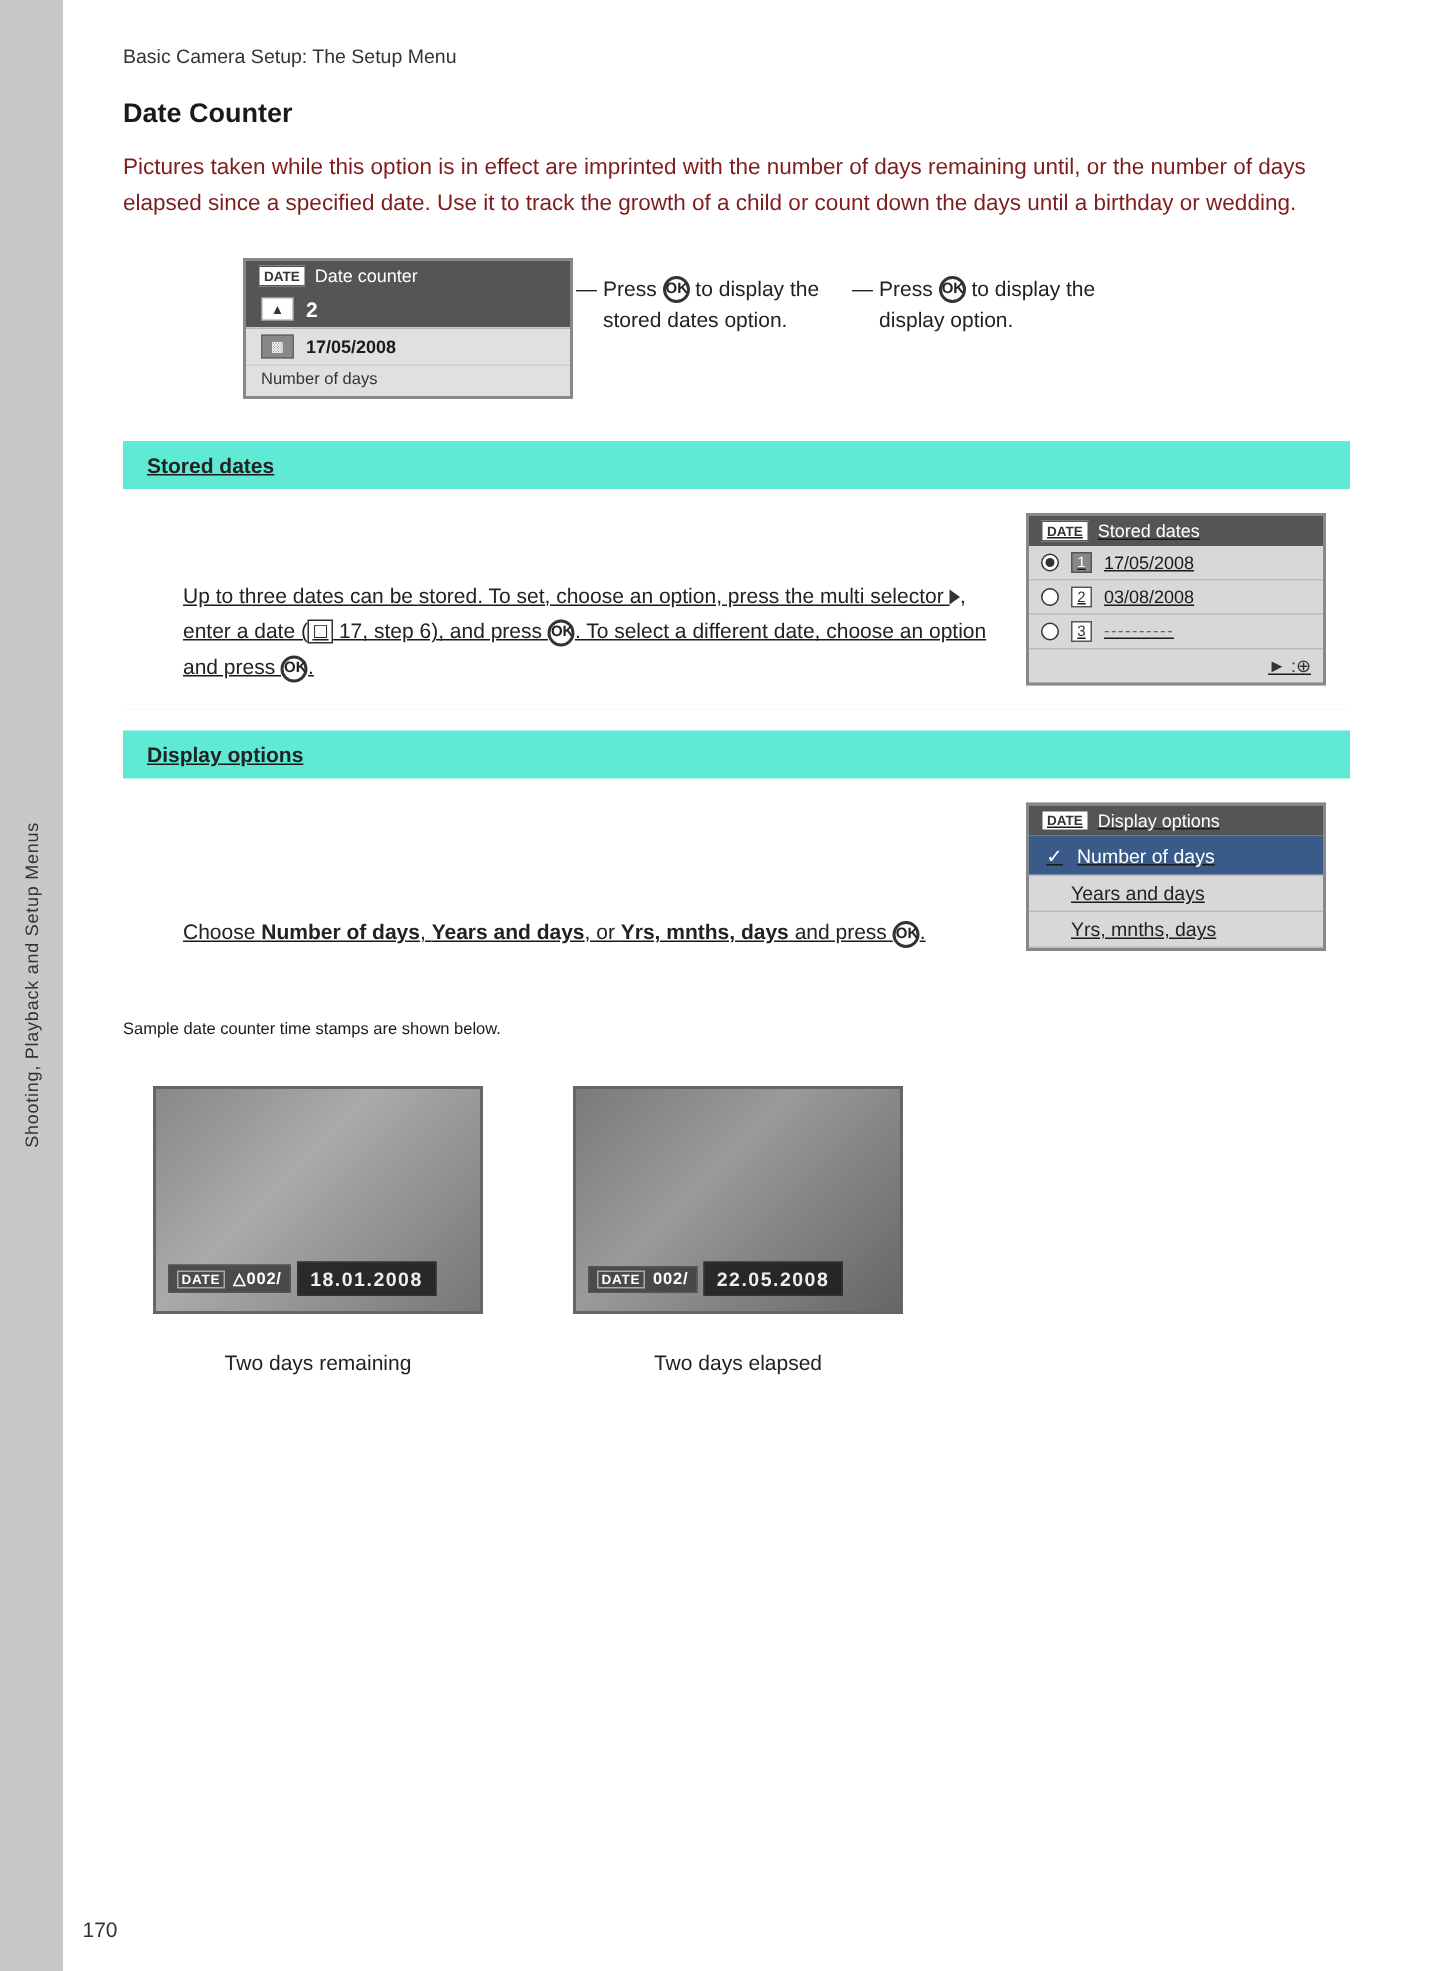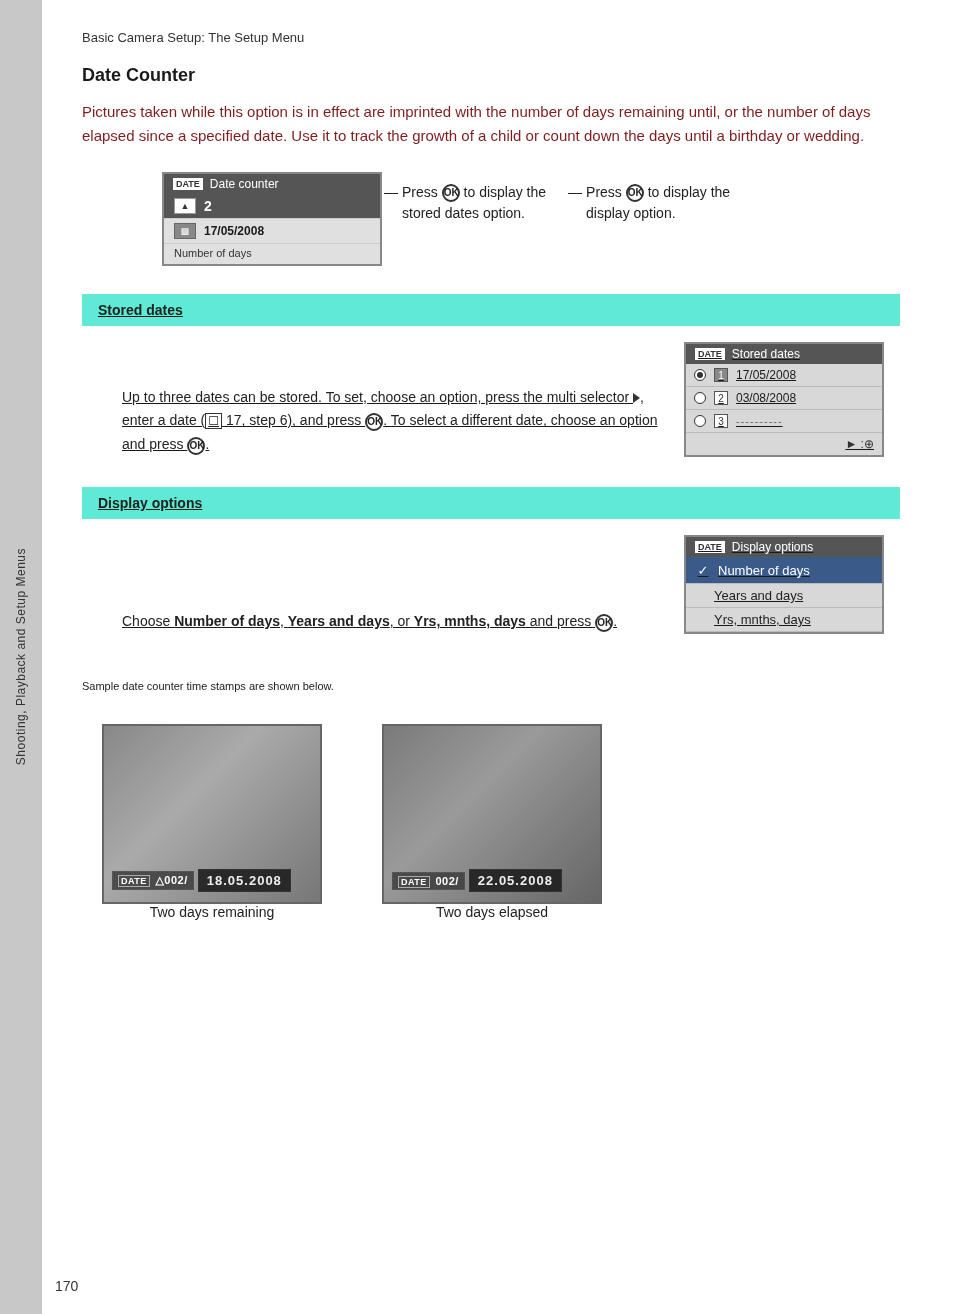--- a/index.html
+++ b/index.html
@@ -335,21 +335,21 @@
     }
 
     .sample-item {
       display: flex;
       flex-direction: column;
       align-items: center;
     }
 
     .sample-thumb {
       width: 220px;
-      height: 180px;
+      height: 152px;
       background: #888;
       border: 2px solid #666;
       position: relative;
       overflow: hidden;
     }
 
     .sample-thumb-bg {
       position: absolute;
       top: 0; left: 0; right: 0; bottom: 0;
       background: linear-gradient(135deg, #888 0%, #aaa 40%, #999 60%, #777 100%);
@@ -379,21 +379,21 @@
       background: rgba(30,30,30,0.9);
       color: #eee;
       font-size: 13px;
       padding: 3px 8px;
       font-weight: bold;
       letter-spacing: 1px;
       border: 1px solid #333;
     }
 
     .sample-caption {
-      margin-top: 0;
+      margin-top: 24px;
       font-size: 14px;
       color: #222;
       text-align: right;
     }
 
     
     .ok-btn {
       display: inline-block;
       width: 18px;
       height: 18px;
@@ -539,21 +539,21 @@
       <div class="sample-images">
 
         <div class="sample-item">
           <div class="sample-thumb">
             <div class="sample-thumb-bg"></div>
             <div class="sample-thumb-overlay">
               <span class="stamp-box">
                 <span style="font-size:9px;border:1px solid #aaa;padding:0 2px;margin-right:2px;">DATE</span>
                 △002/
               </span>
-              <span class="stamp-date">18.05.2008</span>
+              <span class="stamp-date">18.01.2008</span>
             </div>
           </div>
           <div class="sample-caption">Two days remaining</div>
         </div>
 
         <div class="sample-item">
           <div class="sample-thumb">
             <div class="sample-thumb-bg" style="background: linear-gradient(135deg, #7a7a7a 0%, #9a9a9a 40%, #888 60%, #666 100%);"></div>
             <div class="sample-thumb-overlay">
               <span class="stamp-box">

